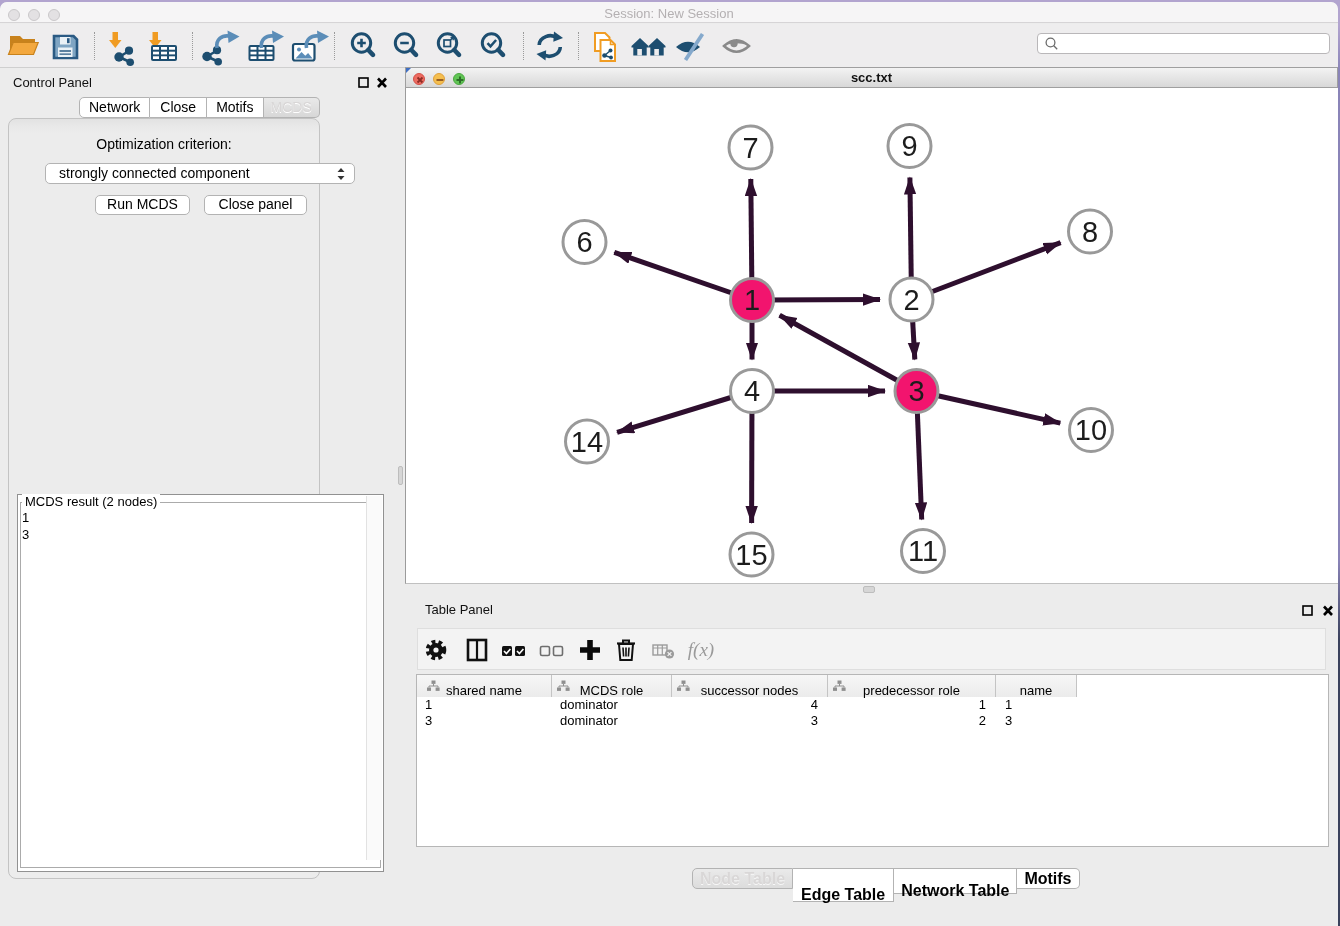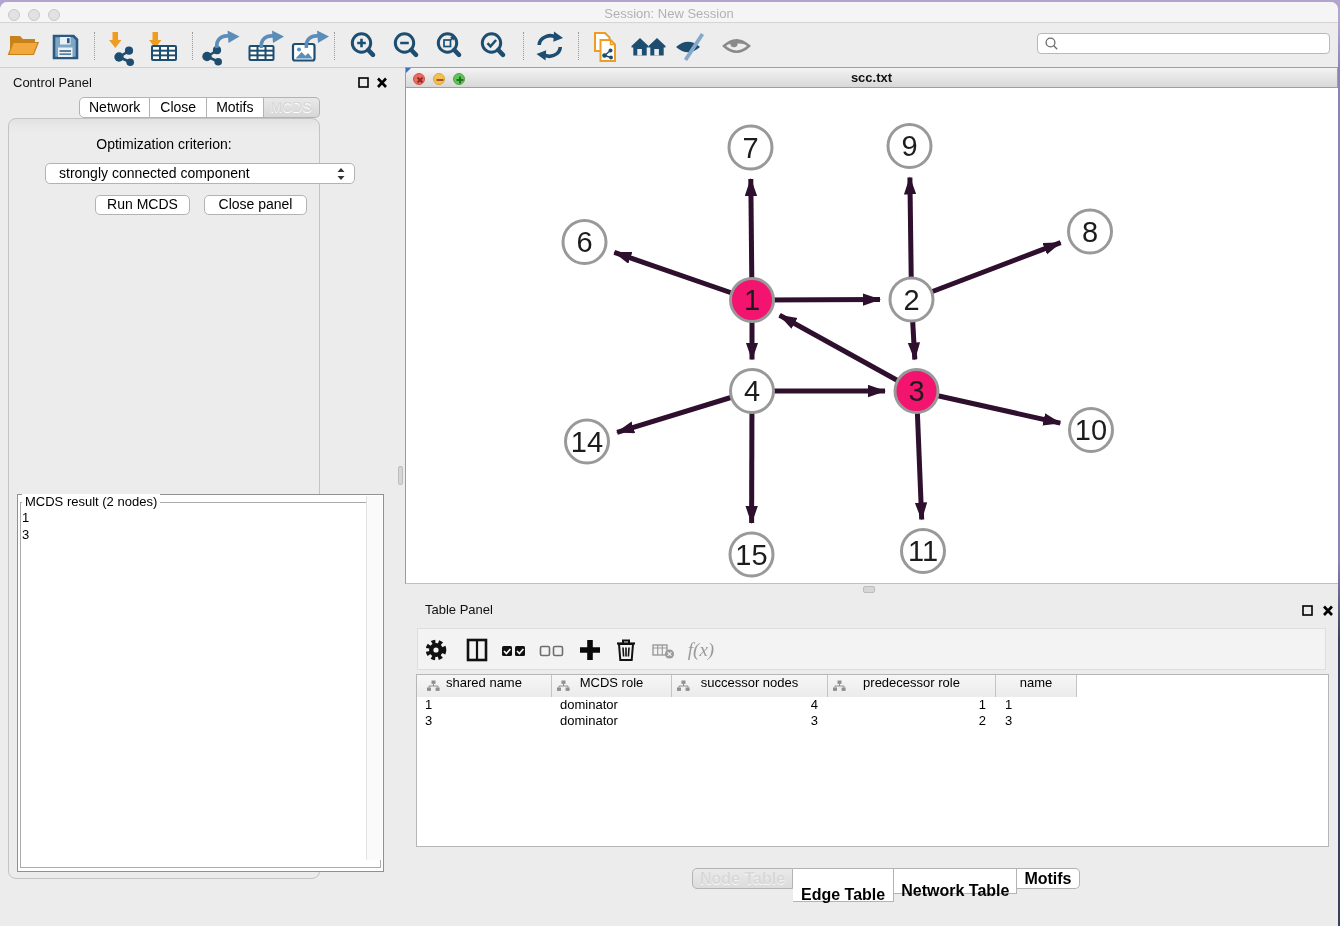--- a/index.html
+++ b/index.html
@@ -31,21 +31,21 @@
 #scc-tb { position:absolute; left:0; top:0; width:100%; height:21px; background:linear-gradient(#f3f3f3,#d8d8d8); border:1px solid #9f9f9f; }
 .ball { position:absolute; top:4.5px; width:12px; height:12px; border-radius:50%; overflow:hidden; }
 #scc-title { position:absolute; top:3px; left:0; width:100%; text-align:center; font-size:13px; font-weight:bold; color:#111; }
 #canvas { position:absolute; left:0; top:21px; width:933px; height:496px; background:#fff; border-left:1px solid #9b9b9b; border-bottom:1px solid #c0c0c0; }
 #tpanel { position:absolute; left:405px; top:597px; width:933px; height:293px; background:#ececec; }
 #tp-title { position:absolute; left:20px; top:3px; font-size:13px; color:#111; }
 #tp-toolbar { position:absolute; left:12px; top:29px; width:909px; height:42px; background:#f3f3f3; border:1px solid #dedede; }
 .tpi { position:absolute; top:5px; width:32px; height:32px; }
 #ttable { position:absolute; left:11px; top:75px; width:913px; height:173px; background:#fff; border:1px solid #b6b6b6; }
 .th { position:absolute; top:0; height:22px; background:linear-gradient(#f6f6f6,#ebebeb); border-right:1px solid #c4c4c4; font-size:13px; color:#000; }
-.th .lbl { position:absolute; left:0; width:100%; text-align:center; top:0; }
+.th .lbl { position:absolute; left:0; width:100%; text-align:center; top:8px; }
 .th svg { position:absolute; left:9px; top:5px; }
 .td { position:absolute; font-size:13px; color:#000; height:16px; line-height:16px; }
 .btabs { position:absolute; top:269px; display:flex; height:21px; font-size:16px; }
 .btabs .tab { font-weight:bold; padding:0 12px; }
 .btabs .tab.ndt { background:linear-gradient(#eaeaea,#dcdcdc); color:#d9d7d7; text-shadow:0 1px 0 #f8f8f8; border-radius:5px 0 0 5px; border-left:1px solid #b3b3b3; }
 .btabs .tab.last { border-radius:0 5px 5px 0; }
 #statusbar { position:absolute; left:0; top:890px; width:1338px; height:34px; background:#ececec; border-top:1px solid #cdcdcd; }
 #listbtn { position:absolute; left:10px; top:9px; width:28px; height:20px; background:#fdfdfd; border:1px solid #b5b5b5; }
 #membtn { position:absolute; right:9px; top:7px; width:75px; height:24px; background:#fdfdfd; border:1px solid #b9b9b9; font-size:12.5px; color:#000; line-height:20px; padding-left:24px; }
 #memdot { position:absolute; left:8px; top:6px; width:11px; height:11px; border-radius:50%; background:#1e8e3e; }

